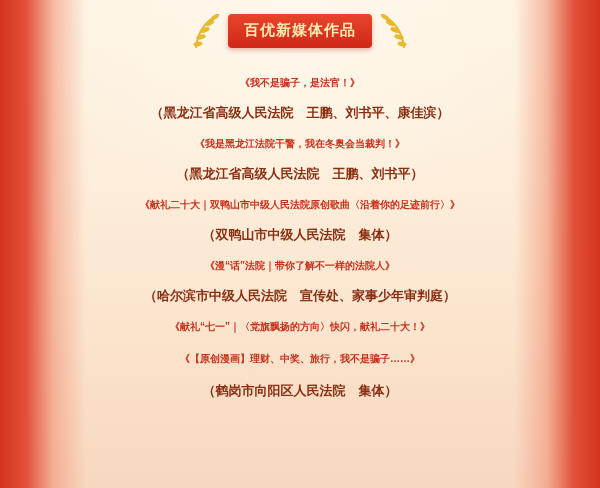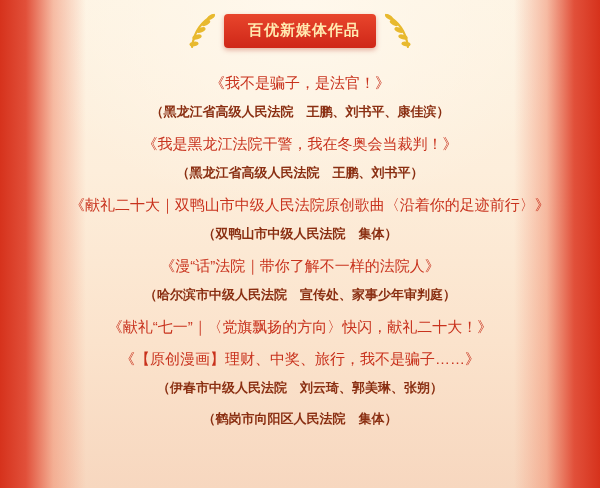--- a/index.html
+++ b/index.html
@@ -57,49 +57,48 @@
     flex: 0 0 auto;
   }
   .wheat svg { display: block; }
 
   .title-badge {
     background: linear-gradient(180deg, #e8452c 0%, #cf2718 100%);
     color: #ffe9b0;
     font-size: 15px;
     font-weight: bold;
     letter-spacing: 1px;
-    padding: 7px 16px 8px 24px;
+    padding: 7px 16px 8px 16px;
     border-radius: 4px;
     box-shadow: 0 2px 5px rgba(180,40,20,0.35);
     white-space: nowrap;
   }
 
   .list {
     position: relative;
     z-index: 3;
     padding: 6px 70px 0 70px;
     text-align: center;
   }
   .entry {
     margin-bottom: 2px;
   }
   .work-title {
     color: #c8321d;
-    font-size: 15px;
+    font-size: 10px;
     line-height: 30px;
-    font-weight: normal;
+    font-weight: bold;
     white-space: nowrap;
   }
   .work-credit {
     color: #8a2f12;
     font-size: 13px;
     line-height: 29px;
     font-weight: bold;
     white-space: nowrap;
-    font-family: Liberation Mono, monospace;
   }
 </style>
 </head>
 <body>
 
 <div class="poster">
 
   <div class="header">
     <span class="wheat">
       <svg width="34" height="44" viewBox="0 0 34 44" aria-hidden="true">
@@ -151,20 +150,19 @@
     </div>
     <div class="entry">
       <div class="work-title">《漫“话”法院｜带你了解不一样的法院人》</div>
       <div class="work-credit">（哈尔滨市中级人民法院　宣传处、家事少年审判庭）</div>
     </div>
     <div class="entry">
       <div class="work-title">《献礼“七一”｜〈党旗飘扬的方向〉快闪，献礼二十大！》</div>
     </div>
     <div class="entry">
       <div class="work-title">《【原创漫画】理财、中奖、旅行，我不是骗子……》</div>
-      <div class="work-credit">（伊春市中级人民法院　刘云琦、郭美琳、张朔）</div>
     </div>
     <div class="entry">
       <div class="work-credit">（鹤岗市向阳区人民法院　集体）</div>
     </div>
   </div>
 
 </div>
 
 </body></html>

